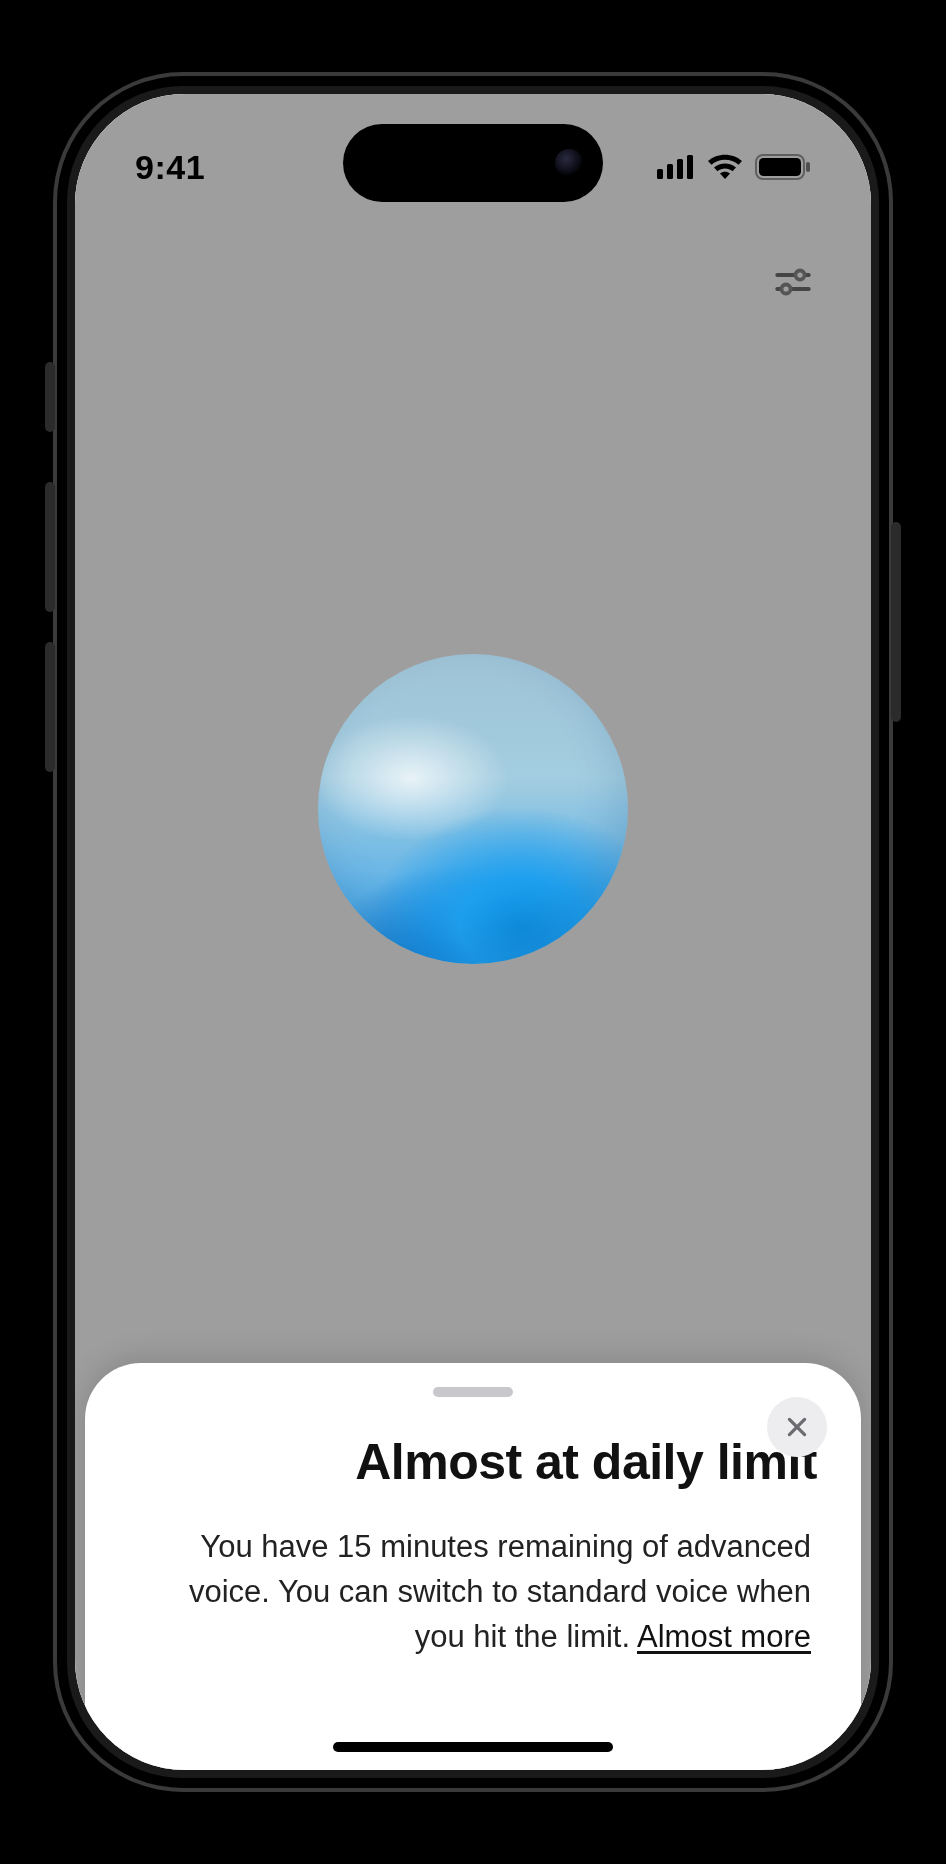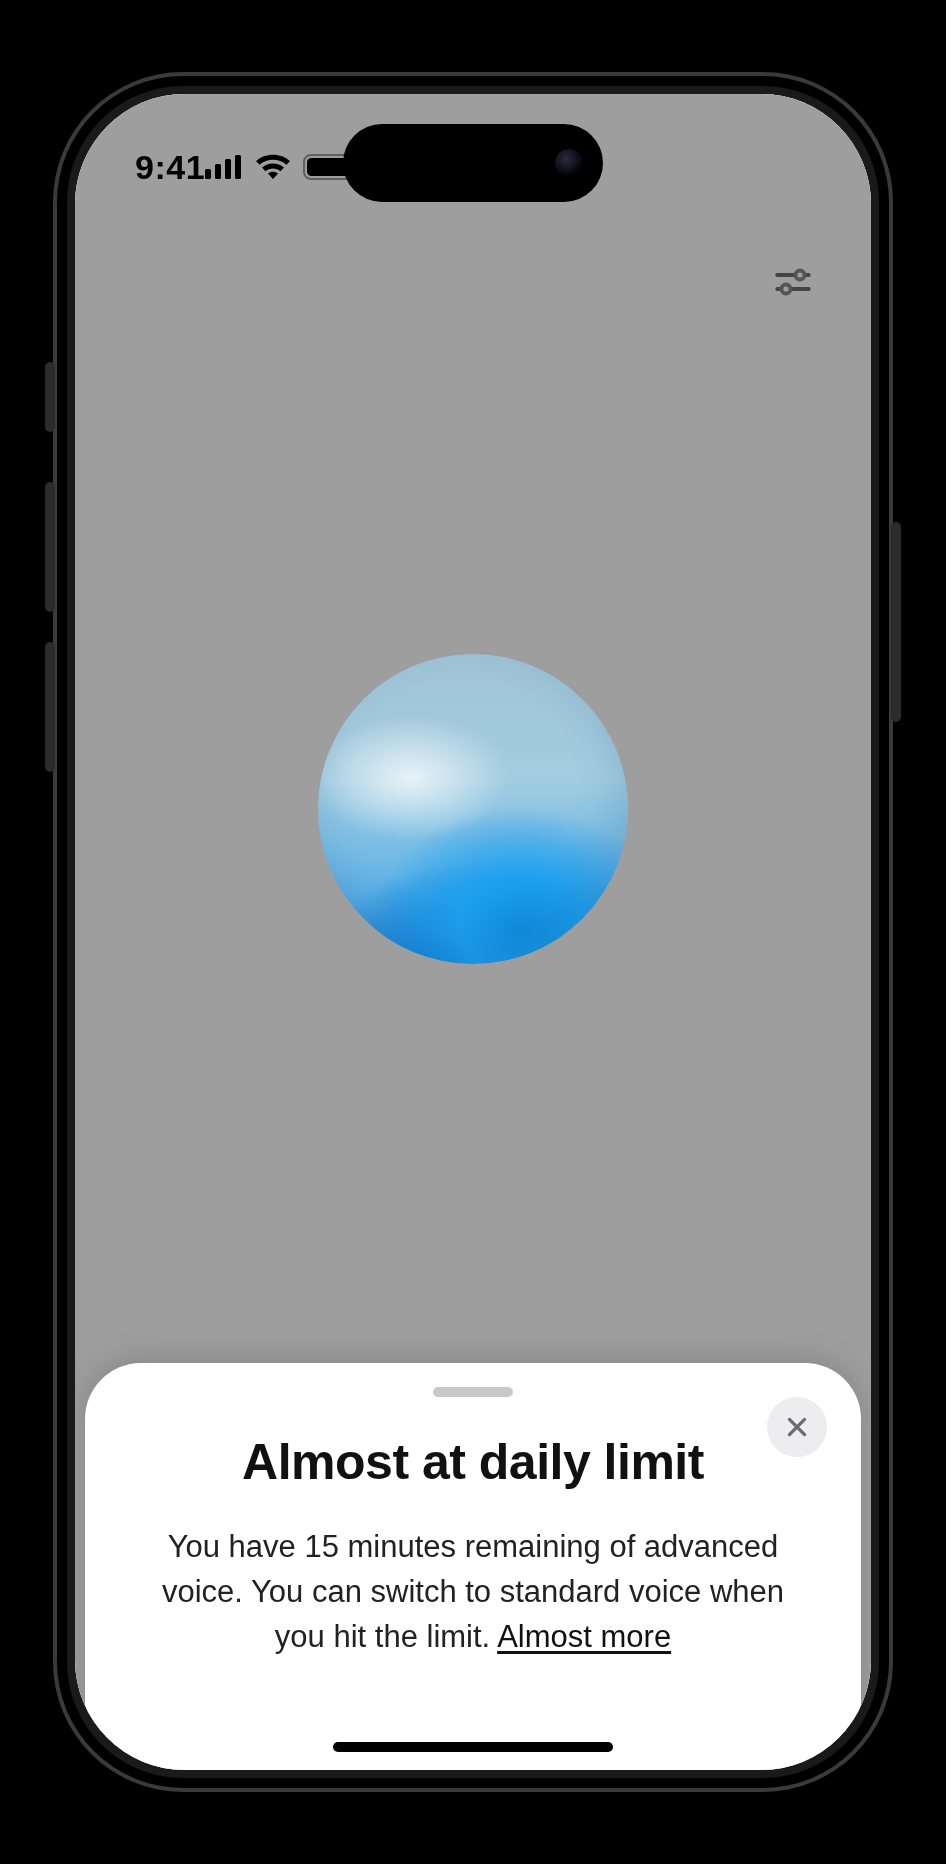--- a/index.html
+++ b/index.html
@@ -69,21 +69,21 @@
       width:28px; height:28px;
       border-radius:50%;
       background: radial-gradient(circle at 40% 35%, #2a2a40 0%, #0a0a14 55%, #000 70%);
       box-shadow: 0 0 0 6px #000;
     }
 
     
     .status-bar {
       position:absolute; top:0; left:0; right:0;
       height:110px;
-      display:flex; align-items:center; 
+      display:flex; align-items:center; justify-content:space-between;
       padding: 36px 60px 0;
       z-index:40;
       color:#000;
     }
     .status-time { font-size:34px; font-weight:600; letter-spacing:0.5px; }
     .status-icons { display:flex; align-items:center; gap:12px; }
     .status-icons svg { display:block; }
 
     
     .settings-btn {
@@ -112,22 +112,22 @@
       z-index:20;
     }
 
     
     .sheet {
       position:absolute;
       left:10px; right:10px; bottom:0;
       background:#fff;
       border-radius:56px 56px 0 0;
       z-index:60;
-      padding: 24px 57px 110px;
-      text-align:center;
+      padding: 24px 44px 110px;
+      text-align:right;
       box-shadow: 0 -4px 30px rgba(0,0,0,0.15);
     }
     .grabber {
       width:80px; height:10px;
       border-radius:10px;
       background:#c8c8cc;
       margin: 0 auto 14px;
     }
     .sheet-close {
       position:absolute;

